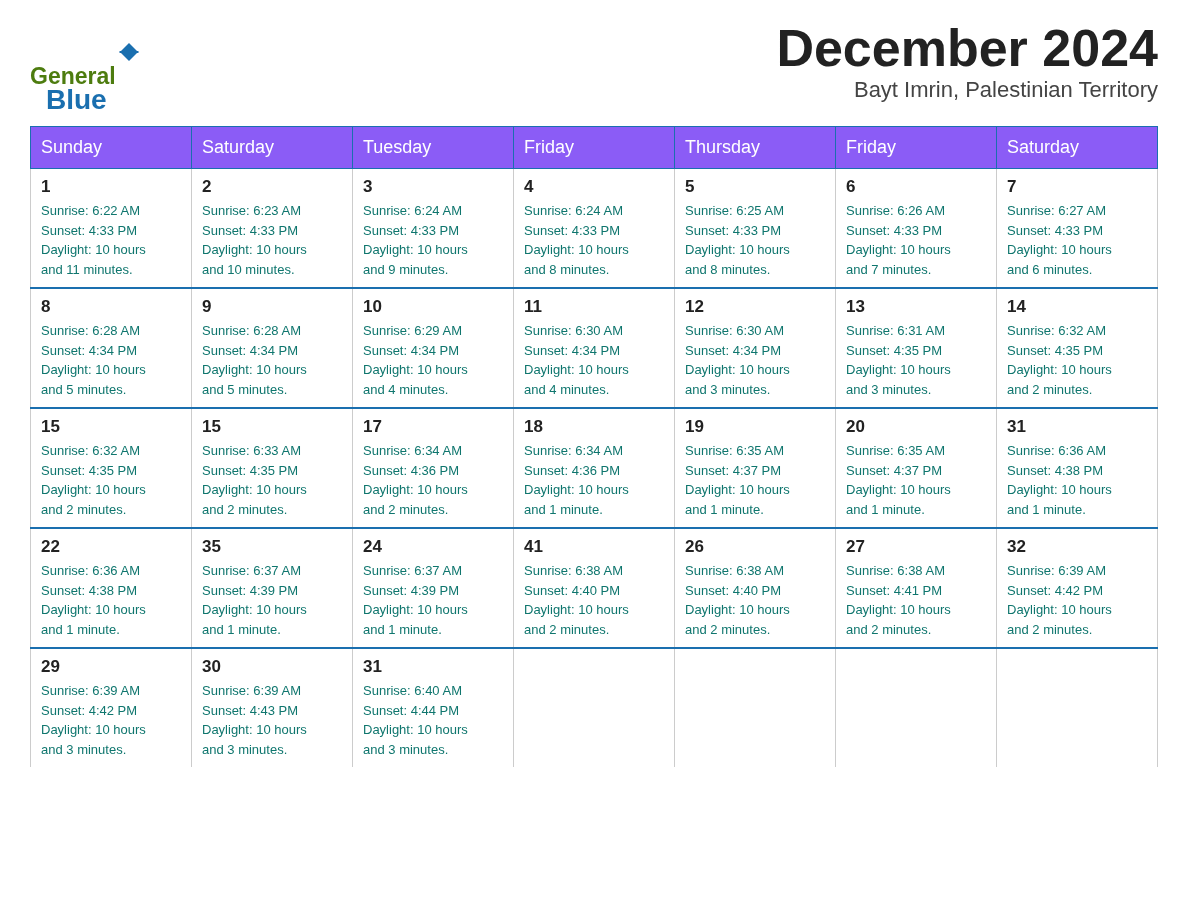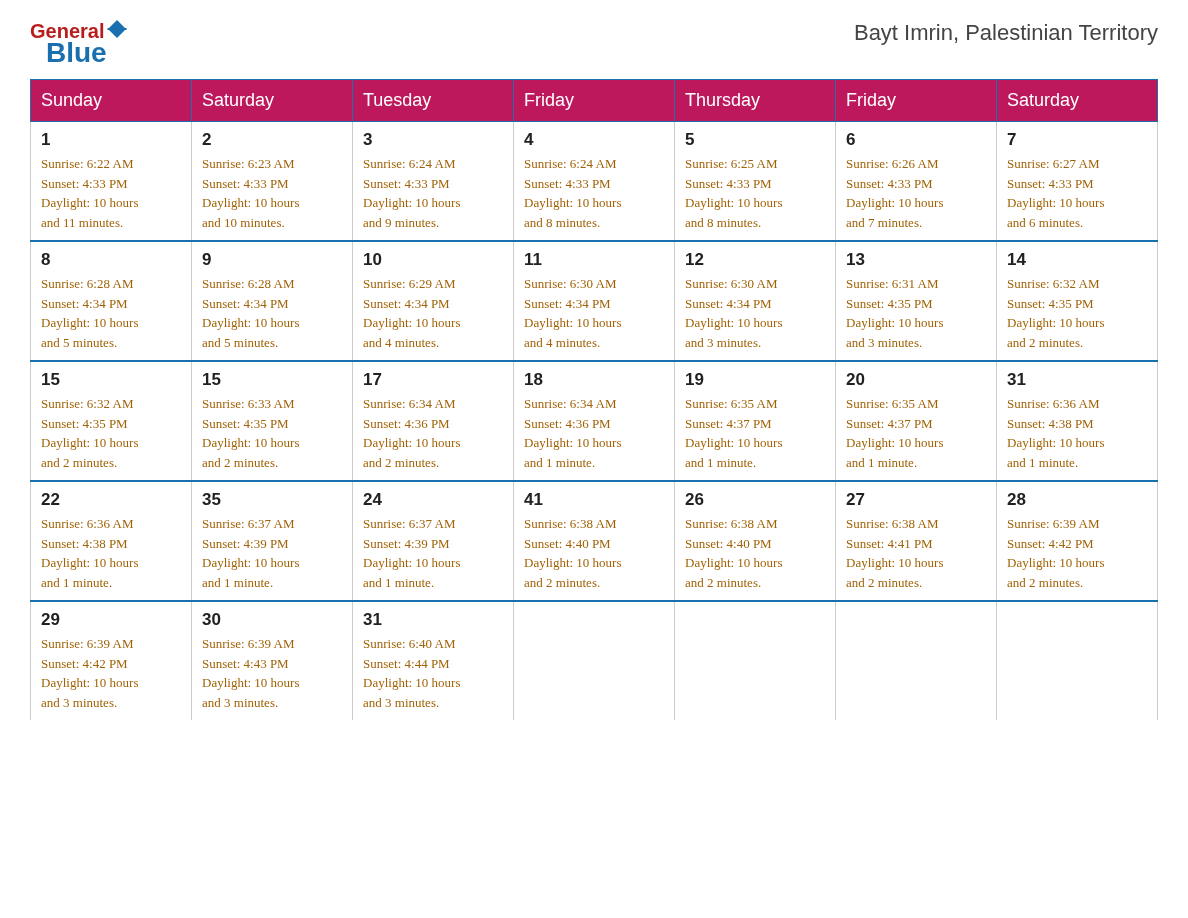--- a/index.html
+++ b/index.html
@@ -15,23 +15,24 @@
       justify-content: space-between;
       align-items: flex-start;
       margin-bottom: 10px;
     }
     .logo {
       display: flex;
       align-items: center;
       gap: 4px;
     }
     .logo-text-general {
-      font-size: 20px;
-      font-weight: bold;
-      color: #b91c1c;
+      font-size: 23px;
+      font-weight: bold;
+      color: #4d7c0f;
+      margin-top: 43px;
     }
     .logo-text-blue {
       font-size: 28px;
       font-weight: bold;
       color: #1a6faf;
     }
     .title-section {
       text-align: right;
     }
     .calendar-title {
@@ -43,21 +44,21 @@
     .calendar-subtitle {
       font-size: 22px;
       color: #444;
     }
     .calendar-table {
       width: 100%;
       border-collapse: collapse;
       margin-top: 10px;
     }
     .calendar-table th {
-      background-color: #be185d;
+      background-color: #8b5cf6;
       color: #fff;
       font-size: 18px;
       font-weight: normal;
       padding: 10px 10px;
       text-align: left;
       border: 1px solid #1a6faf;
     }
     .calendar-table td {
       vertical-align: top;
       padding: 8px 10px;
@@ -70,23 +71,22 @@
     }
     .day-number {
       font-size: 17px;
       font-weight: bold;
       color: #222;
       display: block;
       margin-bottom: 4px;
     }
     .day-info {
       font-size: 13px;
-      color: #a16207;
+      color: #0f766e;
       line-height: 1.5;
-      font-family: Liberation Serif, serif;
     }
     .empty-cell {
       background: #fff;
     }
     .calendar-table tr td {
       border-top: 2px solid #1a6faf;
     }
     .calendar-table tr:first-child td {
       border-top: none;
     }
@@ -104,20 +104,21 @@
         <span class="logo-text-general">General</span>
         <div style="display:flex; flex-direction:column; align-items:center; margin-left:3px; margin-top:-6px;">
           <div style="width:0; height:0; border-left:10px solid transparent; border-right:10px solid transparent; border-bottom:10px solid #1a6faf;"></div>
           <div style="width:0; height:0; border-left:10px solid transparent; border-right:10px solid transparent; border-top:10px solid #1a6faf; margin-top:-2px;"></div>
         </div>
       </div>
       <span class="logo-text-blue" style="margin-top:-6px; margin-left:16px;">Blue</span>
     </div>
   </div>
   <div class="title-section">
+    <div class="calendar-title">December 2024</div>
     <div class="calendar-subtitle">Bayt Imrin, Palestinian Territory</div>
   </div>
 </div>
 
 <table class="calendar-table">
   <thead>
     <tr>
     <th>Sunday</th>
         <th>Saturday</th>
         <th>Tuesday</th>
@@ -237,21 +238,21 @@
       </td>
         <td>
         <span class="day-number">26</span>
         <span class="day-info">Sunrise: 6:38 AM<br>Sunset: 4:40 PM<br>Daylight: 10 hours<br> and 2 minutes.</span>
       </td>
         <td>
         <span class="day-number">27</span>
         <span class="day-info">Sunrise: 6:38 AM<br>Sunset: 4:41 PM<br>Daylight: 10 hours<br> and 2 minutes.</span>
       </td>
         <td>
-        <span class="day-number">28</span>
+        <span class="day-number">32</span>
         <span class="day-info">Sunrise: 6:39 AM<br>Sunset: 4:42 PM<br>Daylight: 10 hours<br> and 2 minutes.</span>
       </td>
       </tr>
       <tr>
         <td>
         <span class="day-number">29</span>
         <span class="day-info">Sunrise: 6:39 AM<br>Sunset: 4:42 PM<br>Daylight: 10 hours<br> and 3 minutes.</span>
       </td>
         <td>
         <span class="day-number">30</span>

